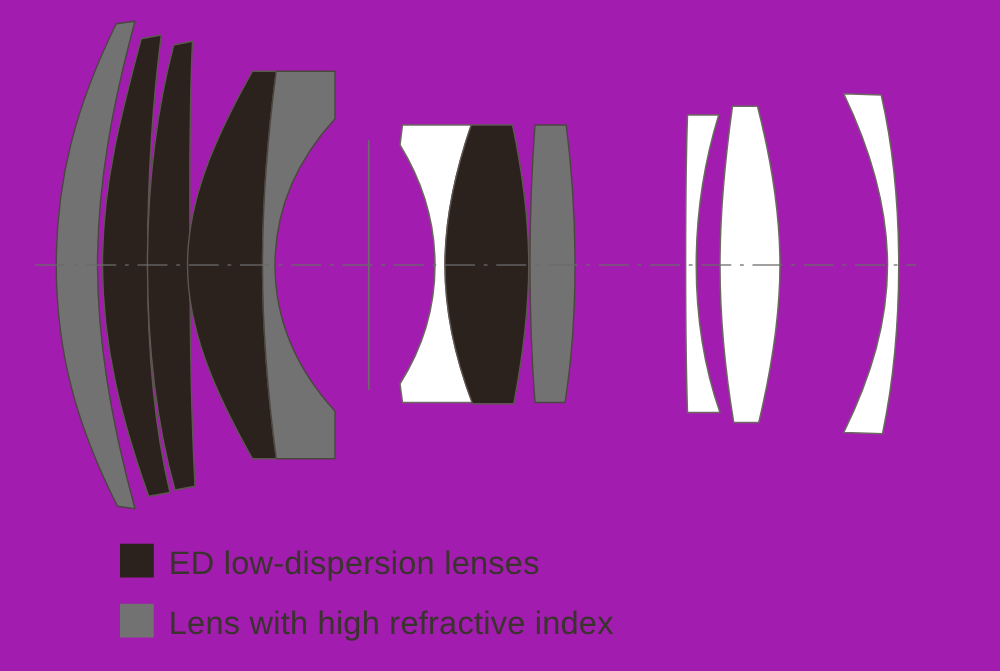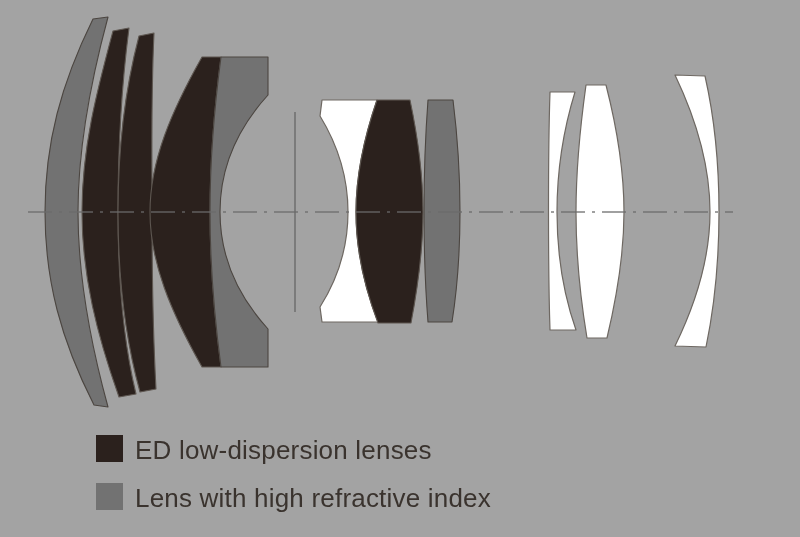--- a/index.html
+++ b/index.html
@@ -1,19 +1,19 @@
 <!DOCTYPE html>
 <html><head>
 <meta charset="utf-8">
 <style>
   html,body{margin:0;padding:0;background:#ffffff;}
   .page{
     position:relative;
     width:800px;height:537px;
-    background:#a3a3a3;
+    background:#a21caf;
     font-family:"Liberation Sans", sans-serif;
     overflow:hidden;
   }
   svg{display:block;}
   .lens{stroke:#5e5751;stroke-width:1.1;stroke-linejoin:round;}
   .lens-plain{stroke:#6e6862;stroke-width:1.2;stroke-linejoin:round;fill:#ffffff;}
   .lens-gray{stroke:#4c4641;}
   .axis-line{stroke:#6b6b6b;stroke-width:1.3;stroke-dasharray:24 7 3 7;fill:none;opacity:.85;}
   .stop-line{stroke:#6a6a6a;stroke-width:1.4;}
   .legend-text{font-size:26px;fill:#3a332e;letter-spacing:.2px;}

